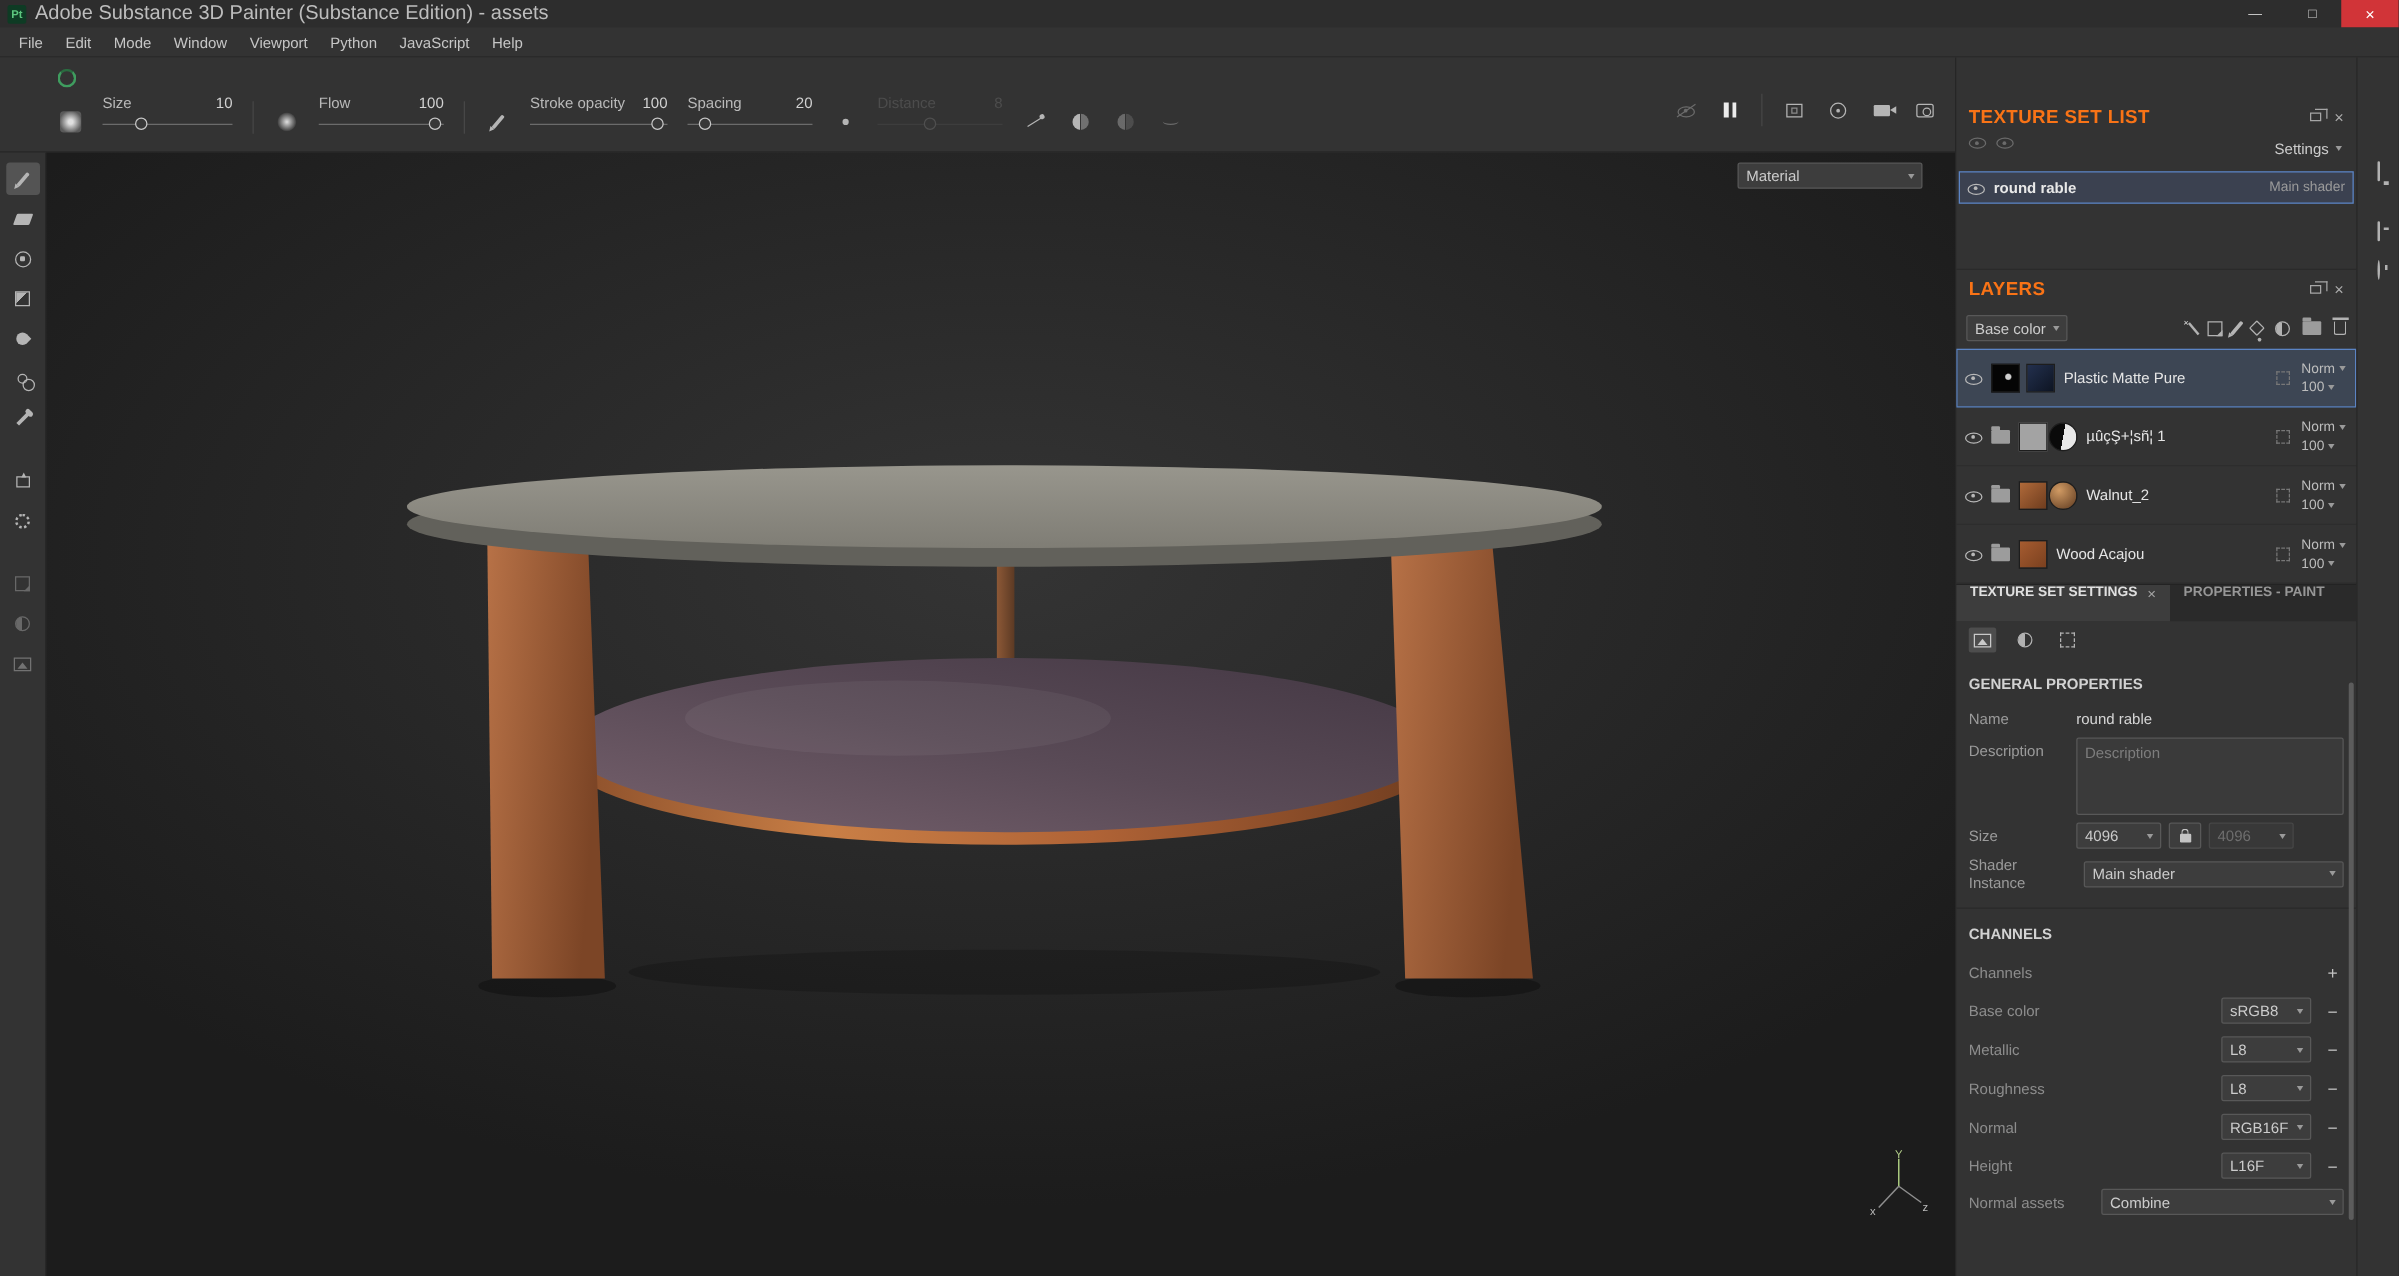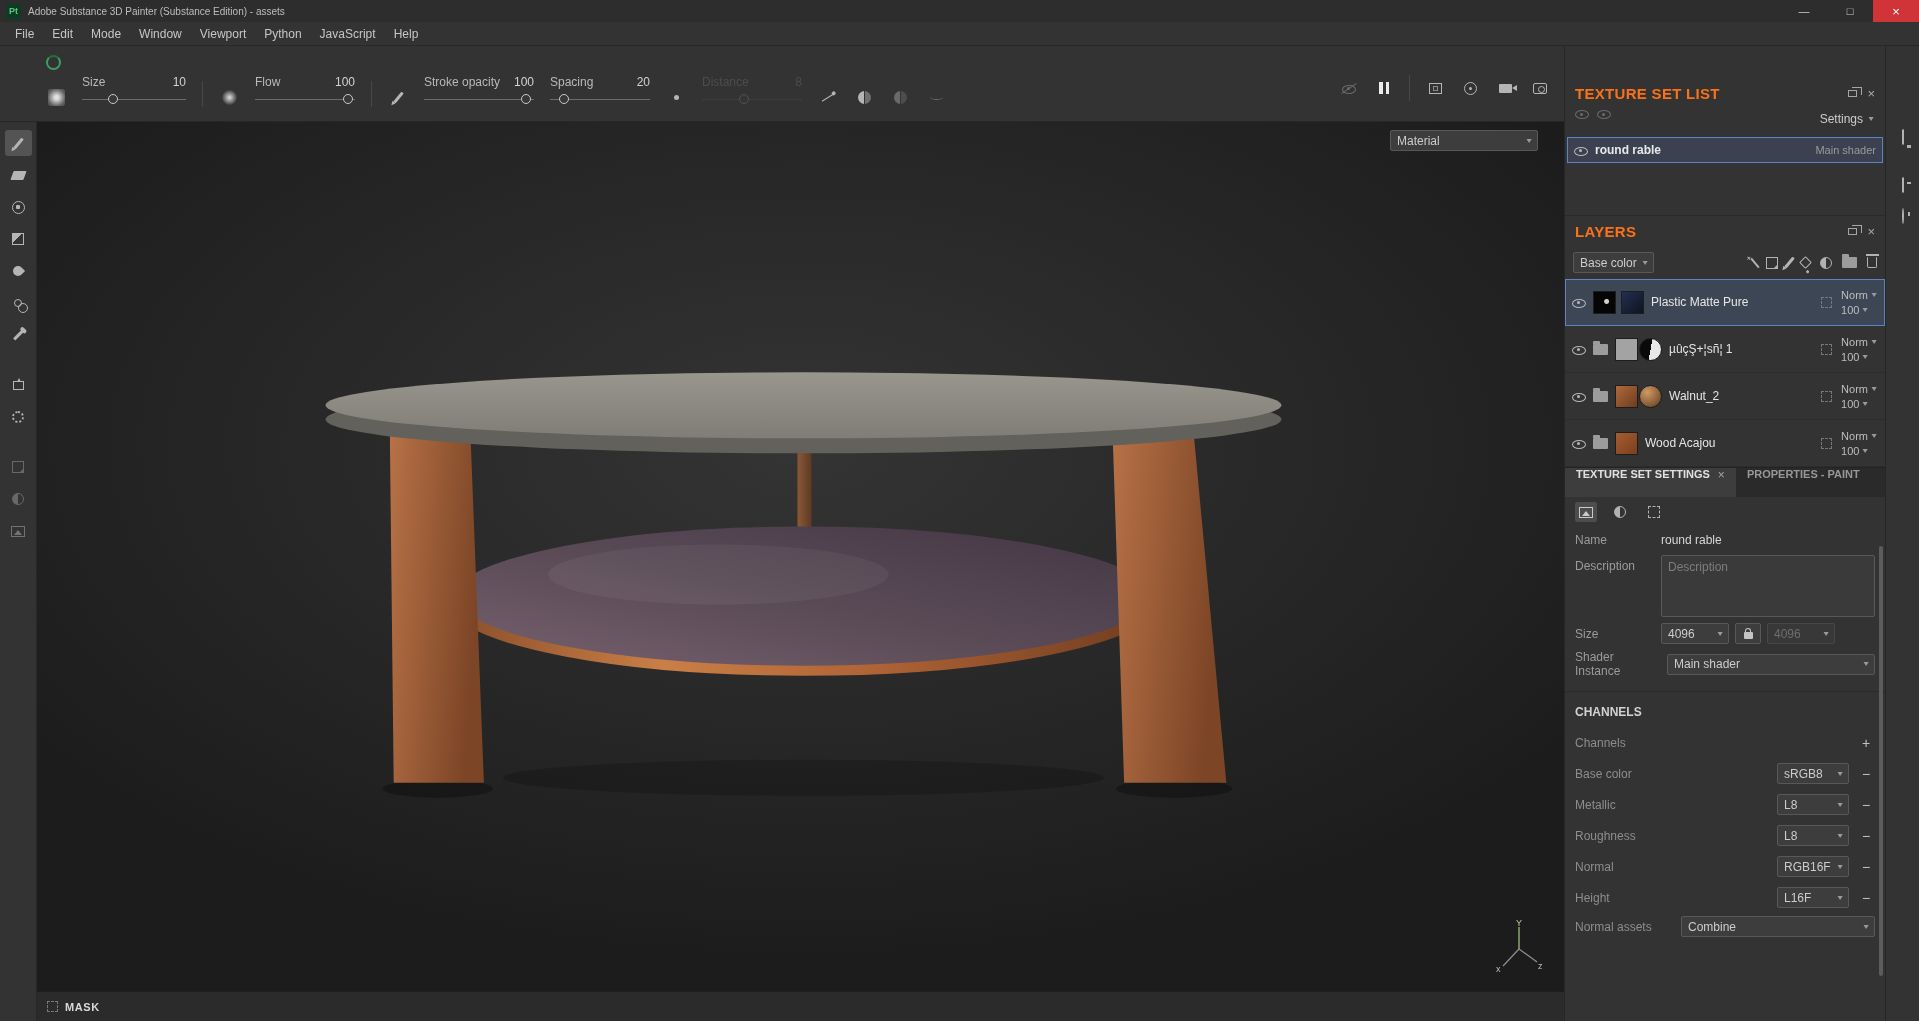--- a/index.html
+++ b/index.html
@@ -5,21 +5,21 @@
   *{box-sizing:border-box;margin:0;padding:0}
   html,body{width:1919px;height:1021px;overflow:hidden;background:#1e1e1e;
     font-family:"Liberation Sans","DejaVu Sans",sans-serif;font-size:12px;color:#c8c8c8;
     -webkit-font-smoothing:antialiased}
   .app{width:1919px;height:1021px;display:flex;flex-direction:column;background:#333}
 
   
   .titlebar{height:22px;background:#2d2d2d;display:flex;align-items:center;padding-left:6px;gap:7px;flex:0 0 auto}
   .app-logo{width:15px;height:15px;background:#0e3b24;color:#5cc57e;font-size:9px;font-weight:bold;
     display:flex;align-items:center;justify-content:center;border-radius:2px}
-  .titlebar .title{font-size:10px;color:#bdbdbd}
+  .titlebar .title{font-size:16px;color:#bdbdbd}
   .win-btns{margin-left:auto;display:flex;height:22px}
   .win-btn{width:46px;display:flex;align-items:center;justify-content:center;color:#cfcfcf;font-size:11px}
   .win-btn.close{background:#d13438;color:#fff;font-size:13px}
 
   
   .menubar{height:24px;background:#333;border-bottom:1px solid #282828;display:flex;align-items:center;padding:0 6px;flex:0 0 auto}
   .menu-item{padding:0 9px;color:#c6c6c6;font-size:12px;line-height:24px}
 
   
   .main{flex:1;display:flex;min-height:0}
@@ -412,24 +412,20 @@
 
           <svg class="gizmo" viewBox="0 0 50 58">
             <line x1="25" y1="30" x2="25" y2="8" stroke="#a9c97e" stroke-width="1.2"></line>
             <line x1="25" y1="30" x2="9" y2="47" stroke="#8f8f8f" stroke-width="1.2"></line>
             <line x1="25" y1="30" x2="43" y2="43" stroke="#8f8f8f" stroke-width="1.2"></line>
             <text x="22" y="7" font-size="9" fill="#b6d28c">Y</text>
             <text x="2" y="53" font-size="9" fill="#bdbdbd">x</text>
             <text x="44" y="50" font-size="9" fill="#bdbdbd">z</text>
           </svg>
 
-          <div class="vp-bottom">
-            <span class="i-dash"></span>
-            <span class="mask-t">MASK</span>
-          </div>
         </div>
       </div>
     </div>
 
     <div class="right-panel">
       <div class="panel-gap"></div>
 
       <div class="phead">
         <span class="ptitle">TEXTURE SET LIST</span>
         <span class="i-float"></span>
@@ -575,20 +571,21 @@
             <span class="i-matimg"></span>
           </span>
         <span class="pi-btn">
             <span class="i-half"></span>
           </span>
         <span class="pi-btn">
             <span class="i-mesh"></span>
           </span>
       </div>
 
+      <div class="section-title">GENERAL PROPERTIES</div>
 
       <div class="prop-row">
         <span class="prop-label">Name</span>
         <span class="prop-value">round rable</span>
       </div>
 
       <div class="prop-row" style="align-items:flex-start">
         <span class="prop-label" style="padding-top:4px">Description</span>
         <textarea class="desc-box" placeholder="Description" style=""></textarea>
       </div>

